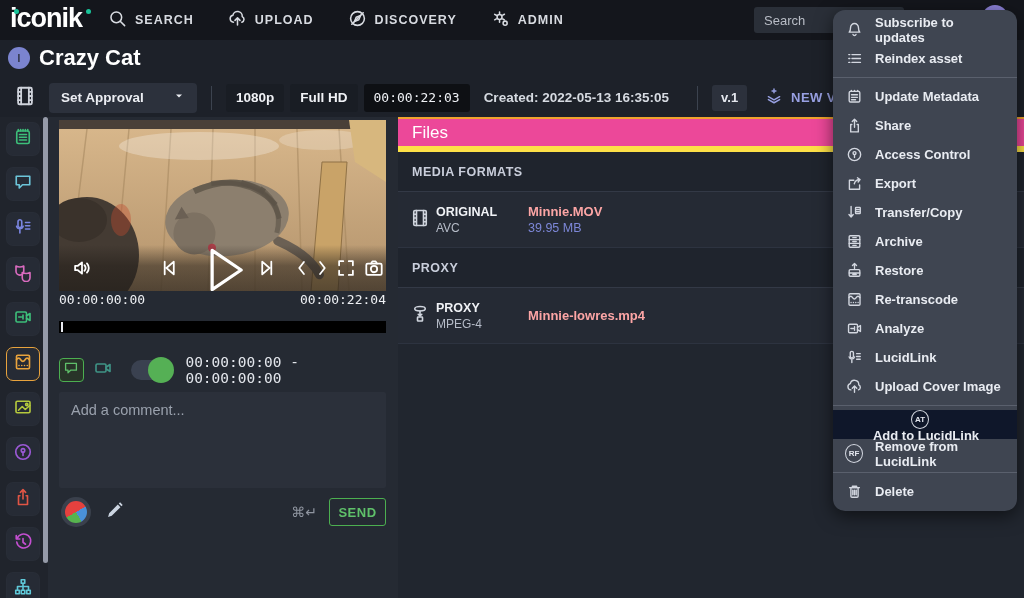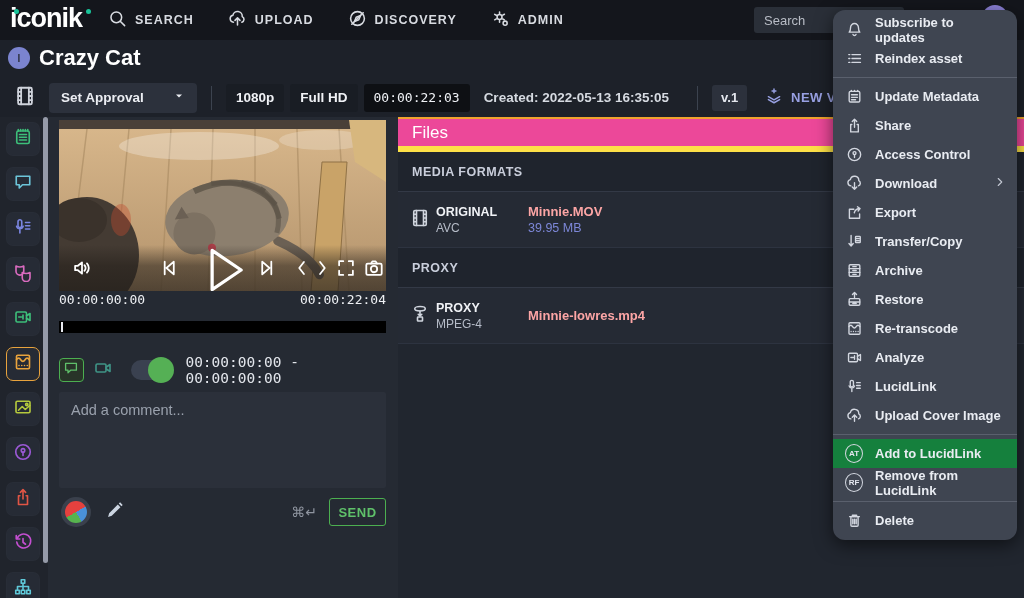--- a/index.html
+++ b/index.html
@@ -87,21 +87,21 @@
   .fcol-format .l2 { font-size:12px; color:#b6bcc8; margin-top:2px; }
   .fcol-name { flex:1; }
   .fcol-name .l1 { font-size:13px; font-weight:bold; color:#fca5a5; }
   .fcol-name .l2 { font-size:12.5px; color:#7d87d8; margin-top:2px; }
   .fcol-storage { width:190px; display:flex; align-items:center; gap:8px; font-size:13px; font-weight:bold; color:#eef0f4; }
   .fcol-storage svg { width:18px; height:18px; color:#d0d5de; }
 
   
   .ctx-menu { position:absolute; left:833px; top:10px; width:184px; background:#3f4551; border-radius:12px; box-shadow:0 5px 18px rgba(0,0,0,.55); padding:5px 0; z-index:10; }
   .mi { height:29px; display:flex; align-items:center; padding:0 10px 0 12px; cursor:pointer; color:#e9ecf2; font-size:13px; font-weight:bold; }
-  .mi.hl { background:#15803d; }
+  .mi.hl { background:#0f172a;flex-direction:column; }
   .mi .micon { width:18px; height:18px; margin-right:12px; color:#d3d7e0; display:flex; align-items:center; justify-content:center; flex-shrink:0; }
   .mi .micon svg { width:17px; height:17px; }
   .mi .mbadge { width:19px; height:19px; border-radius:50%; border:1.2px solid #d3d7e0; font-size:8px; font-weight:bold; display:flex; align-items:center; justify-content:center; color:#e3e6ee; }
   .mi .chev { margin-left:auto; color:#c2c7d2; }
   .mi .chev svg { width:14px; height:14px; }
   .mdiv { height:1px; background:#5a606d; margin:4px 0; }
 </style>
 </head>
 <body>
 
@@ -474,32 +474,20 @@
             <circle cx="8" cy="8" r="5.8"></circle>
             <circle cx="8" cy="6.7" r="1.4"></circle>
             <path d="M8 8.1v2.7"></path>
           </svg>
         </span>
         <span>Access Control</span>
       </div>
       <div class="mi">
         <span class="micon">
           <svg viewBox="0 0 16 16" fill="none" stroke="currentColor" stroke-width="1.3" stroke-linecap="round" stroke-linejoin="round">
-            <path d="M4.6 10.2a3 3 0 01-.5-5.9A4 4 0 0112 5.4a2.6 2.6 0 01-.3 4.8"></path>
-            <path d="M8 7.2v6.2M5.9 11.3L8 13.4l2.1-2.1"></path>
-          </svg>
-        </span>
-        <span>Download</span>
-        <span class="chev"><svg viewBox="0 0 16 16" fill="none" stroke="currentColor" stroke-width="1.3" stroke-linecap="round" stroke-linejoin="round">
-            <path d="M6 4l4 4-4 4"></path>
-          </svg></span>
-      </div>
-      <div class="mi">
-        <span class="micon">
-          <svg viewBox="0 0 16 16" fill="none" stroke="currentColor" stroke-width="1.3" stroke-linecap="round" stroke-linejoin="round">
             <path d="M12.8 9.4v4H3.2V5h4.2"></path>
             <path d="M7.8 8.2c.8-3 3-4 5.4-4M13.2 4.2l-2.4-1.6M13.2 4.2l-1.8 2.4"></path>
           </svg>
         </span>
         <span>Export</span>
       </div>
       <div class="mi">
         <span class="micon">
           <svg viewBox="0 0 16 16" fill="none" stroke="currentColor" stroke-width="1.3" stroke-linecap="round" stroke-linejoin="round">
             <path d="M4.8 2.4v9.8M2.8 9.9l2 2.3 2-2.3"></path>

